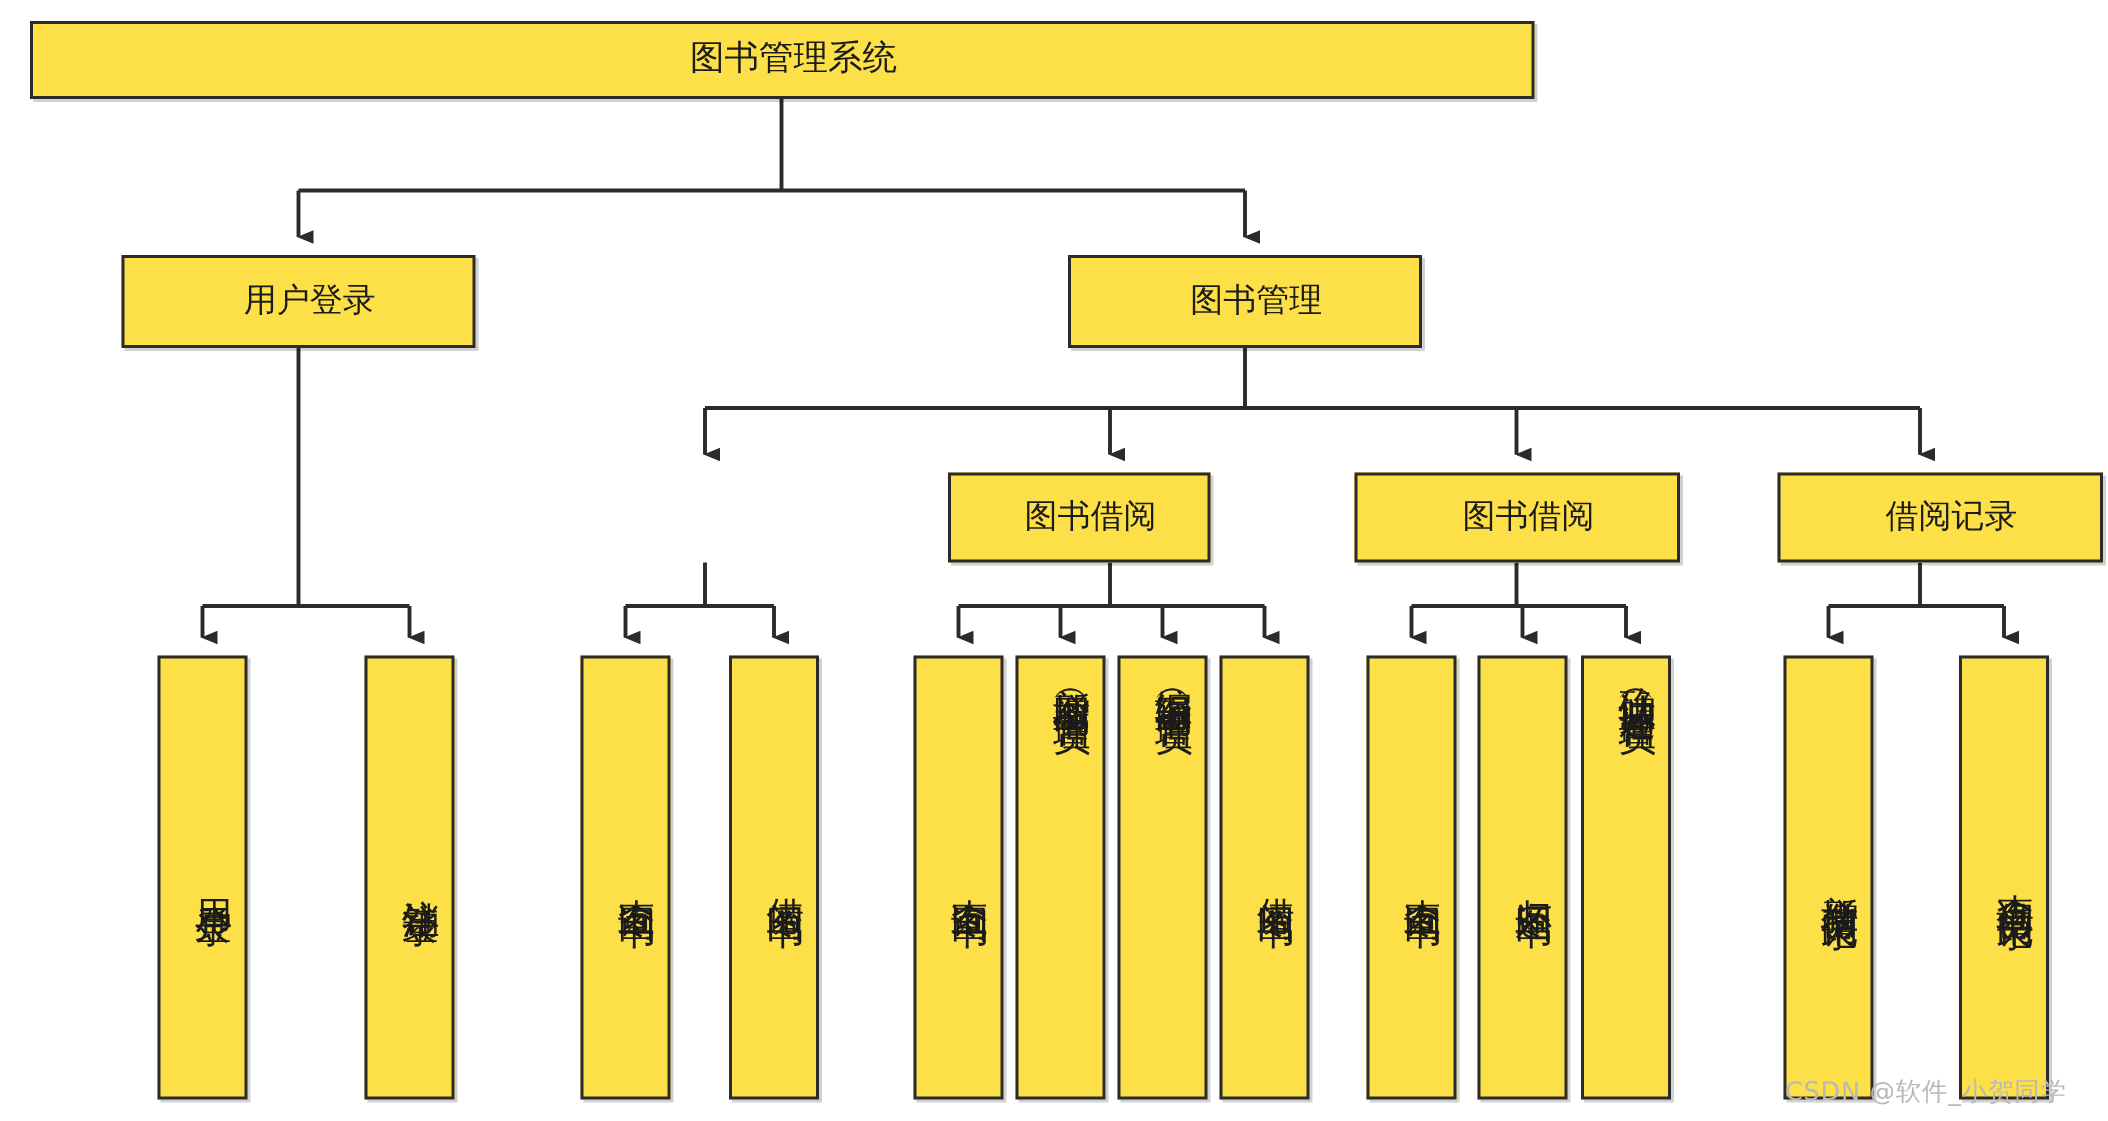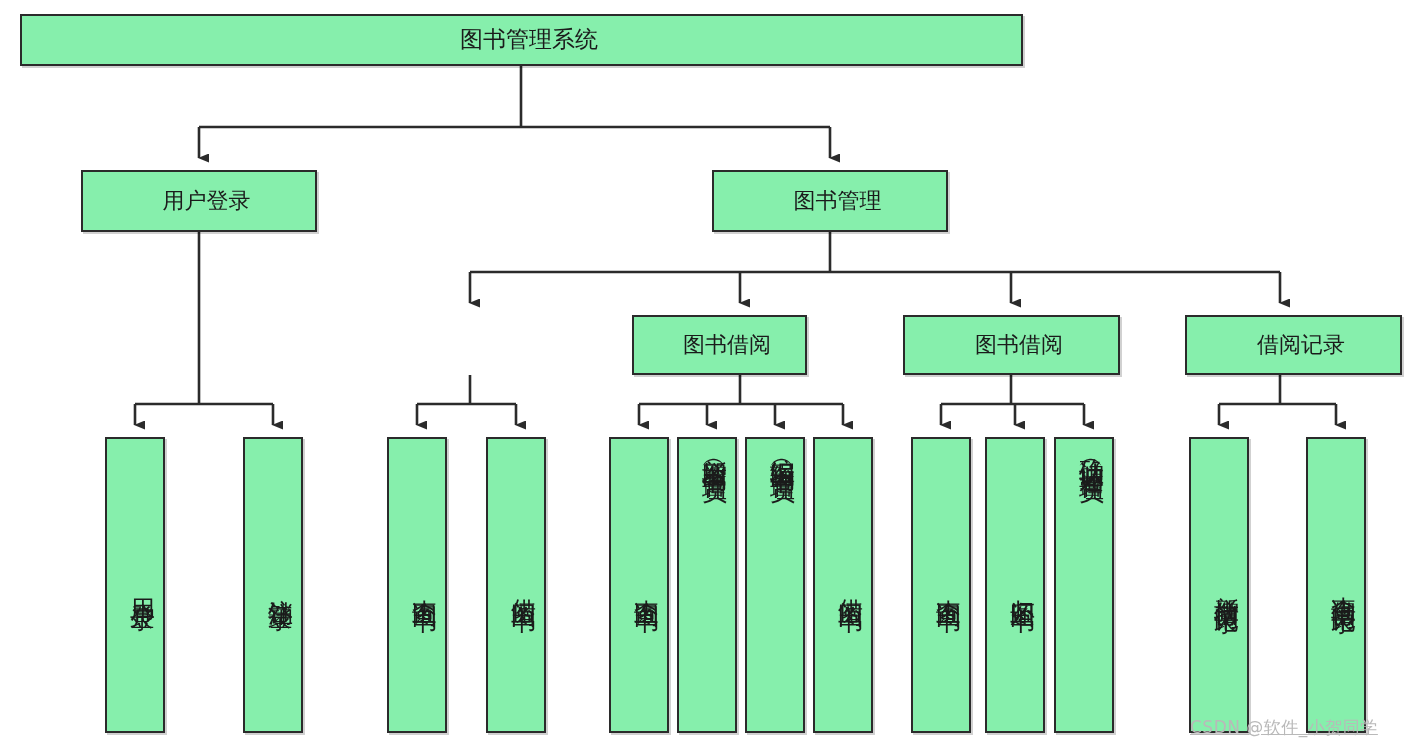--- a/index.html
+++ b/index.html
@@ -5,21 +5,21 @@
   html,body{margin:0;padding:0;background:#ffffff;}
   body{
     font-family:"DejaVu Sans","Liberation Sans",sans-serif;
     width:1405px;height:747px;overflow:hidden;
   }
   #stage{position:relative;width:1405px;height:747px;background:#fff;}
   svg#wires{position:absolute;left:0;top:0;width:1405px;height:747px;}
   .node{
     position:absolute;
     box-sizing:border-box;
-    background:#86efac;
+    background:#fde047;
     border:2px solid #2b2b2b;
     box-shadow:2px 2px 0 rgba(0,0,0,0.18);
     display:flex;
     align-items:center;
     justify-content:center;
     color:#1b1b1b;
     padding-left:15px;
   }
   .node .lbl{
     display:block;
@@ -42,21 +42,20 @@
     line-height:1;
     white-space:nowrap;
   }
   .node.leaf.center{align-items:center;}
   .watermark{
     position:absolute;
     font-size:17px;
     color:#b9b9b9;
     white-space:nowrap;
     letter-spacing:0.5px;
-    text-decoration:underline;
   }
 </style>
 </head>
 <body>
 
 <div id="stage">
 
   <svg id="wires" viewBox="0 0 1405 747" xmlns="http://www.w3.org/2000/svg">
     <defs>
       <marker id="arw" markerWidth="10" markerHeight="12" refX="4.5" refY="10" orient="auto" markerUnits="userSpaceOnUse">

